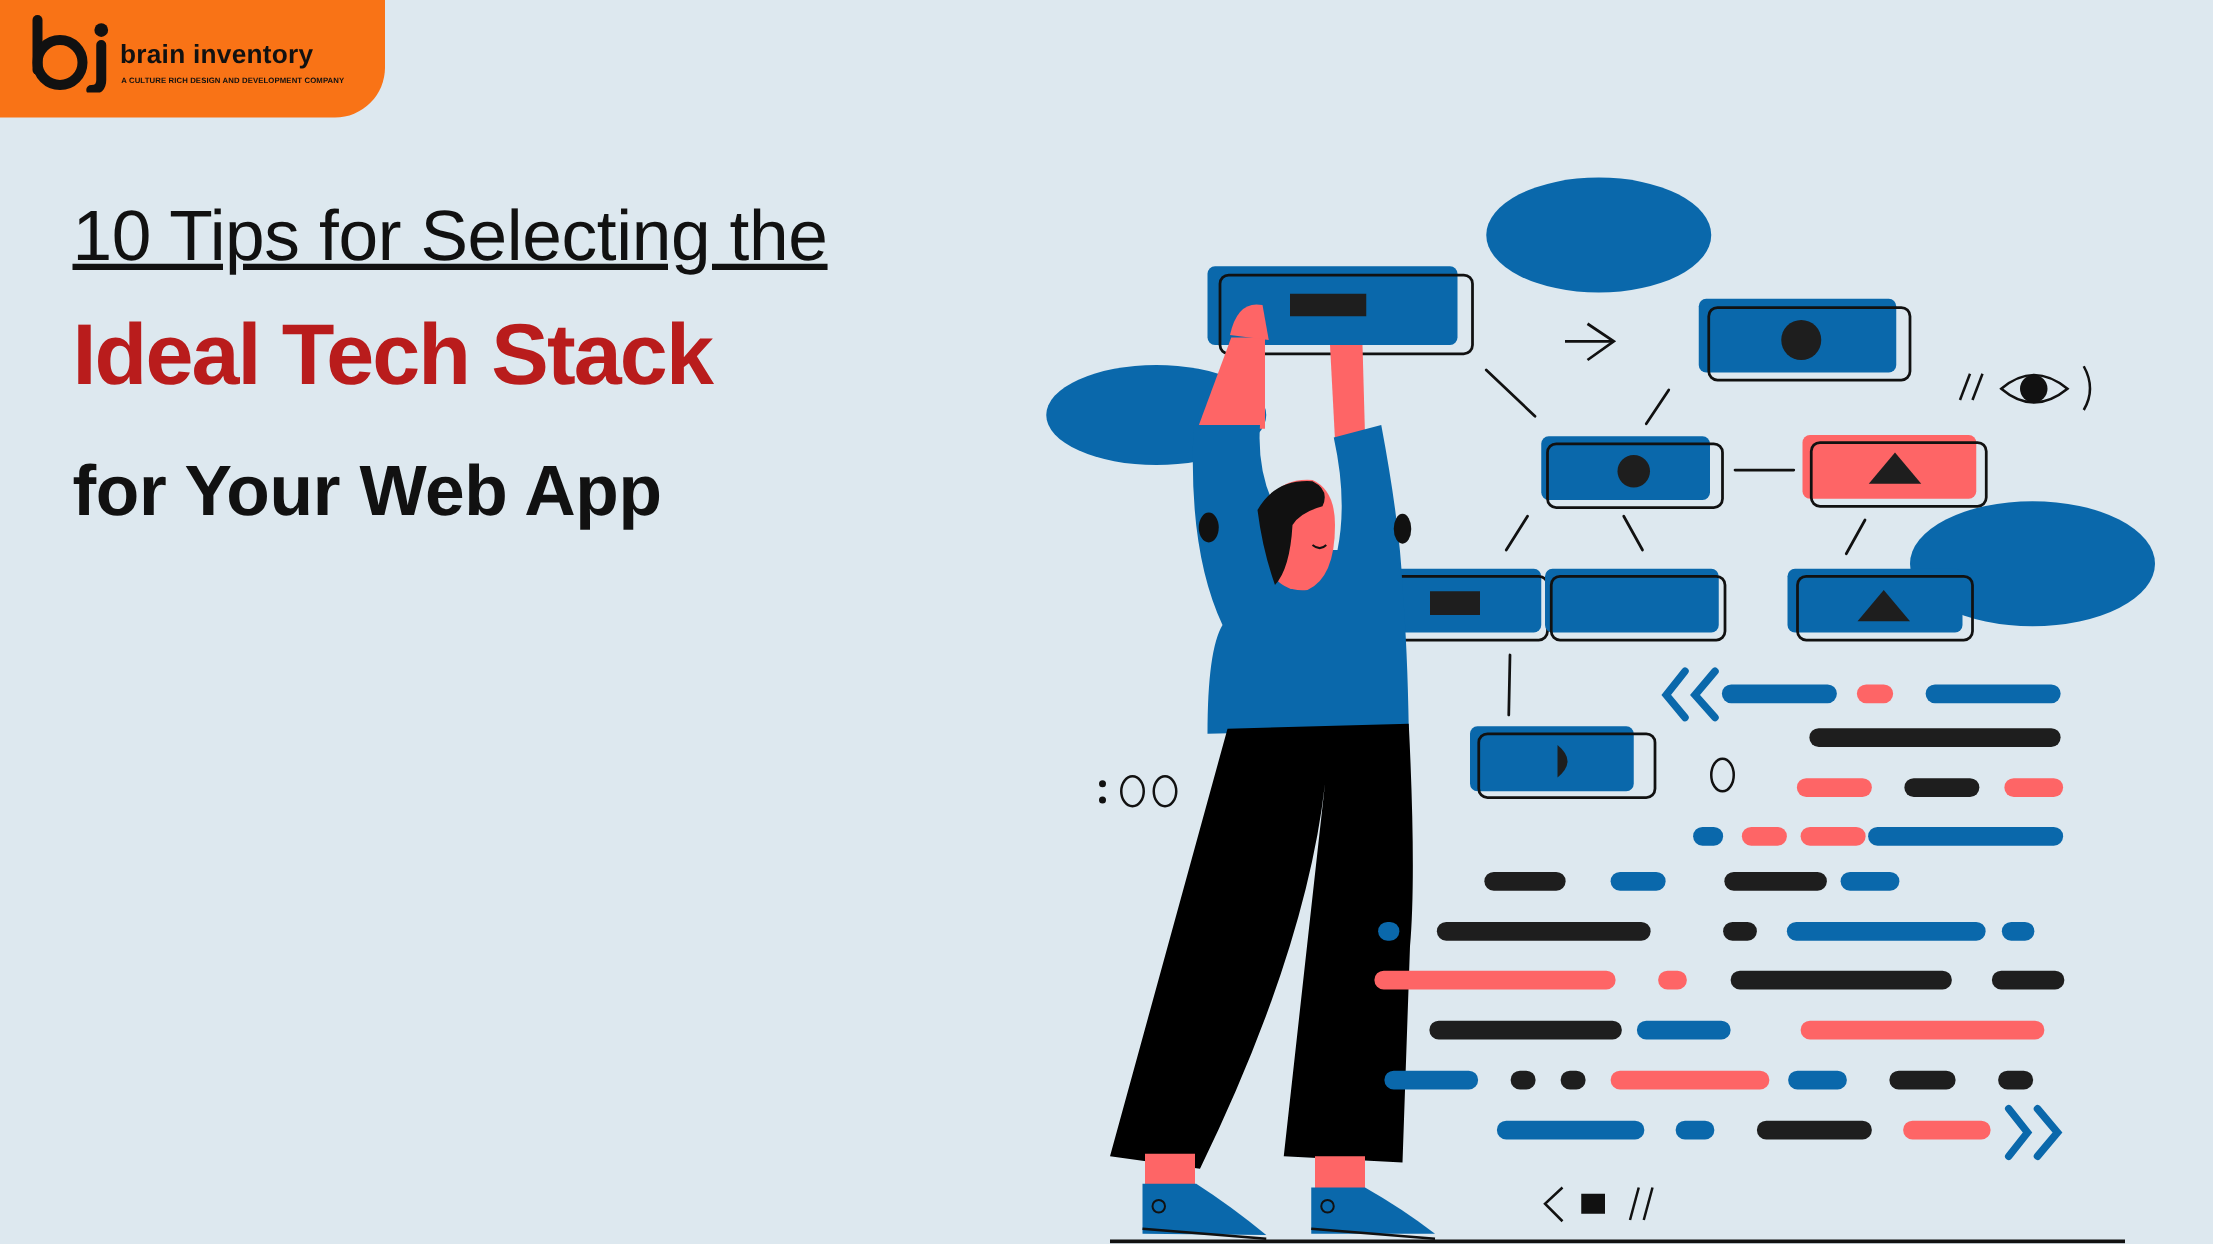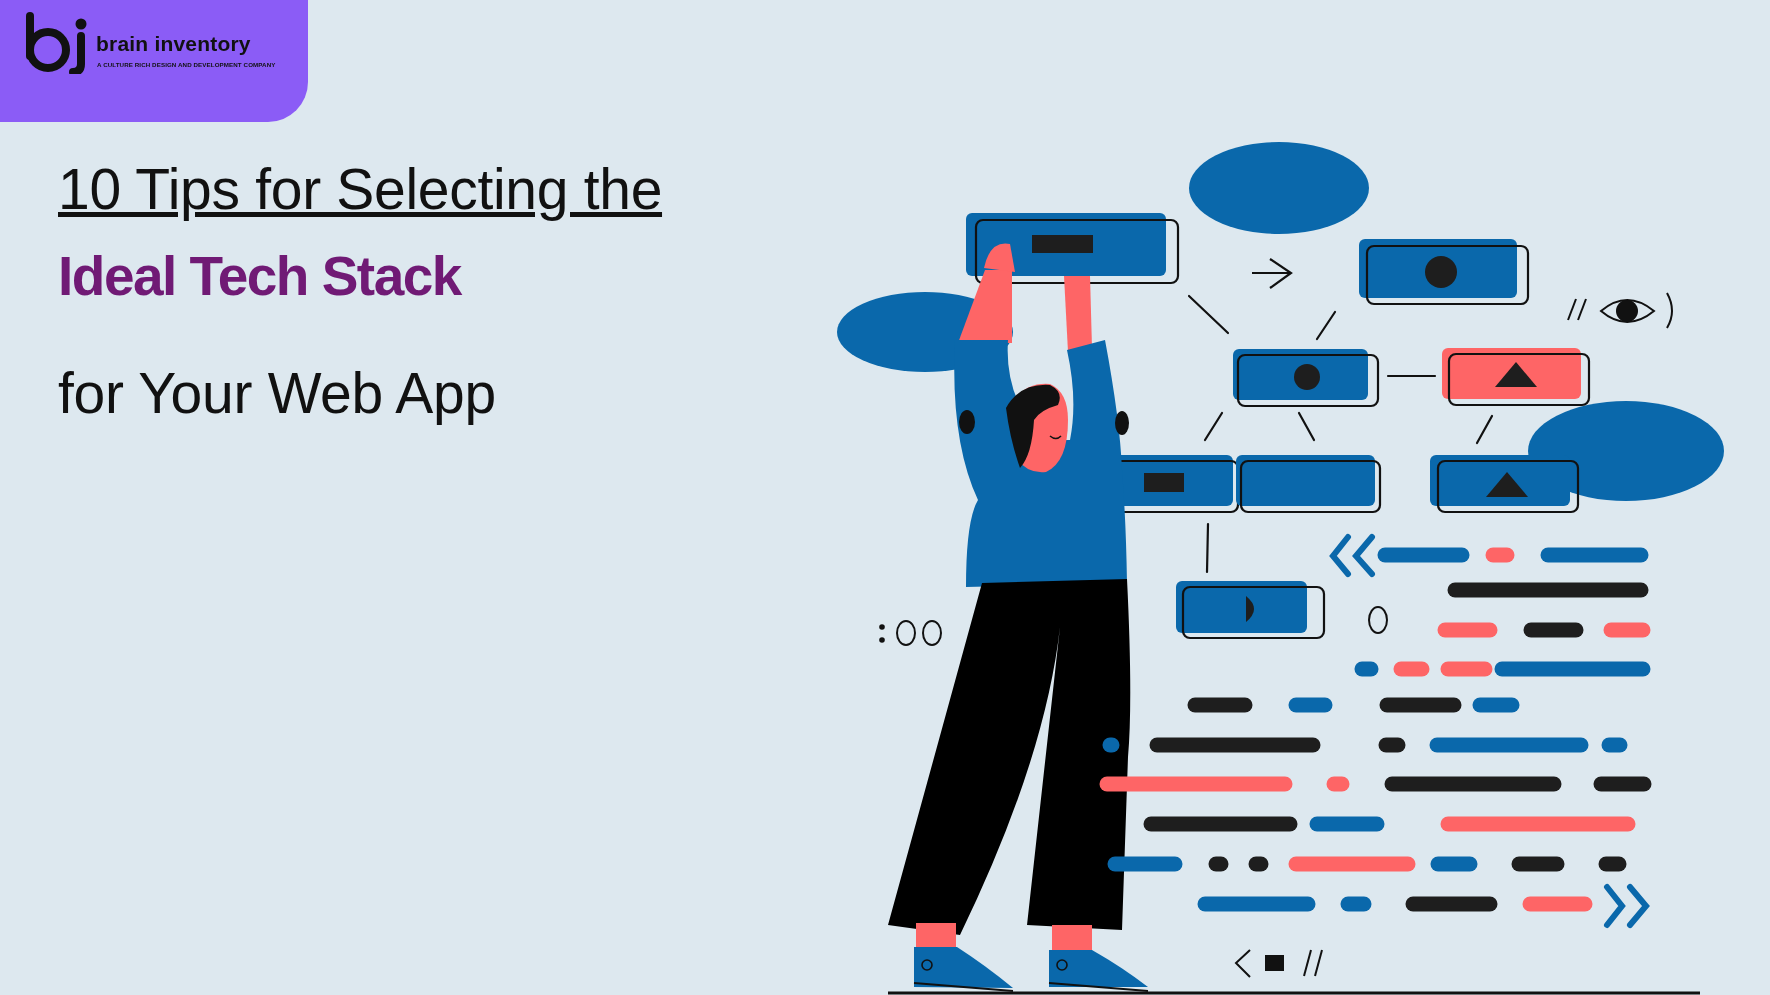--- a/index.html
+++ b/index.html
@@ -1,24 +1,24 @@
 <!DOCTYPE html>
 <html><head>
 <meta charset="utf-8">
 <style>
   html,body{margin:0;padding:0;}
   body{width:1770px;height:995px;overflow:hidden;background:#dde8ef;position:relative;font-family:"Liberation Sans",sans-serif;}
-  .logo-card{position:absolute;left:0;top:0;width:308px;height:122px;background:#8b5cf6;border-bottom-right-radius:40px;}
+  .logo-card{position:absolute;left:0;top:0;width:308px;height:94px;background:#f97316;border-bottom-right-radius:40px;}
   .logo-mark{position:absolute;left:24px;top:12px;width:66px;height:62px;}
   .brand-name{position:absolute;left:96px;top:32px;font-size:21px;font-weight:bold;color:#111;letter-spacing:0.2px;}
   .brand-tag{position:absolute;left:97px;top:61px;font-size:6.2px;font-weight:bold;color:#111;letter-spacing:0.1px;}
   .title{position:absolute;left:58px;top:0;margin:0;font-weight:normal;}
   .t1{top:156px;font-size:57px;color:#111;letter-spacing:-0.3px;text-decoration:underline;}
-  .t2{top:244px;font-size:55px;font-weight:bold;color:#701a75;letter-spacing:-1.5px;}
-  .t3{top:360px;font-size:57px;color:#111;letter-spacing:-0.3px;}
+  .t2{top:244px;font-size:69px;font-weight:bold;color:#b91c1c;letter-spacing:-1.5px;}
+  .t3{top:360px;font-size:57px;color:#111;letter-spacing:-0.3px;font-weight:bold;}
   .art{position:absolute;left:0;top:0;width:1770px;height:995px;}
 </style>
 </head>
 <body>
 
 <div class="logo-card">
   <svg class="logo-mark" viewBox="0 0 66 62">
     <rect x="2" y="0" width="8" height="48" rx="4" fill="#111"></rect>
     <circle cx="24" cy="38" r="18" fill="none" stroke="#111" stroke-width="8"></circle>
     <circle cx="57" cy="12" r="5.5" fill="#111"></circle>

